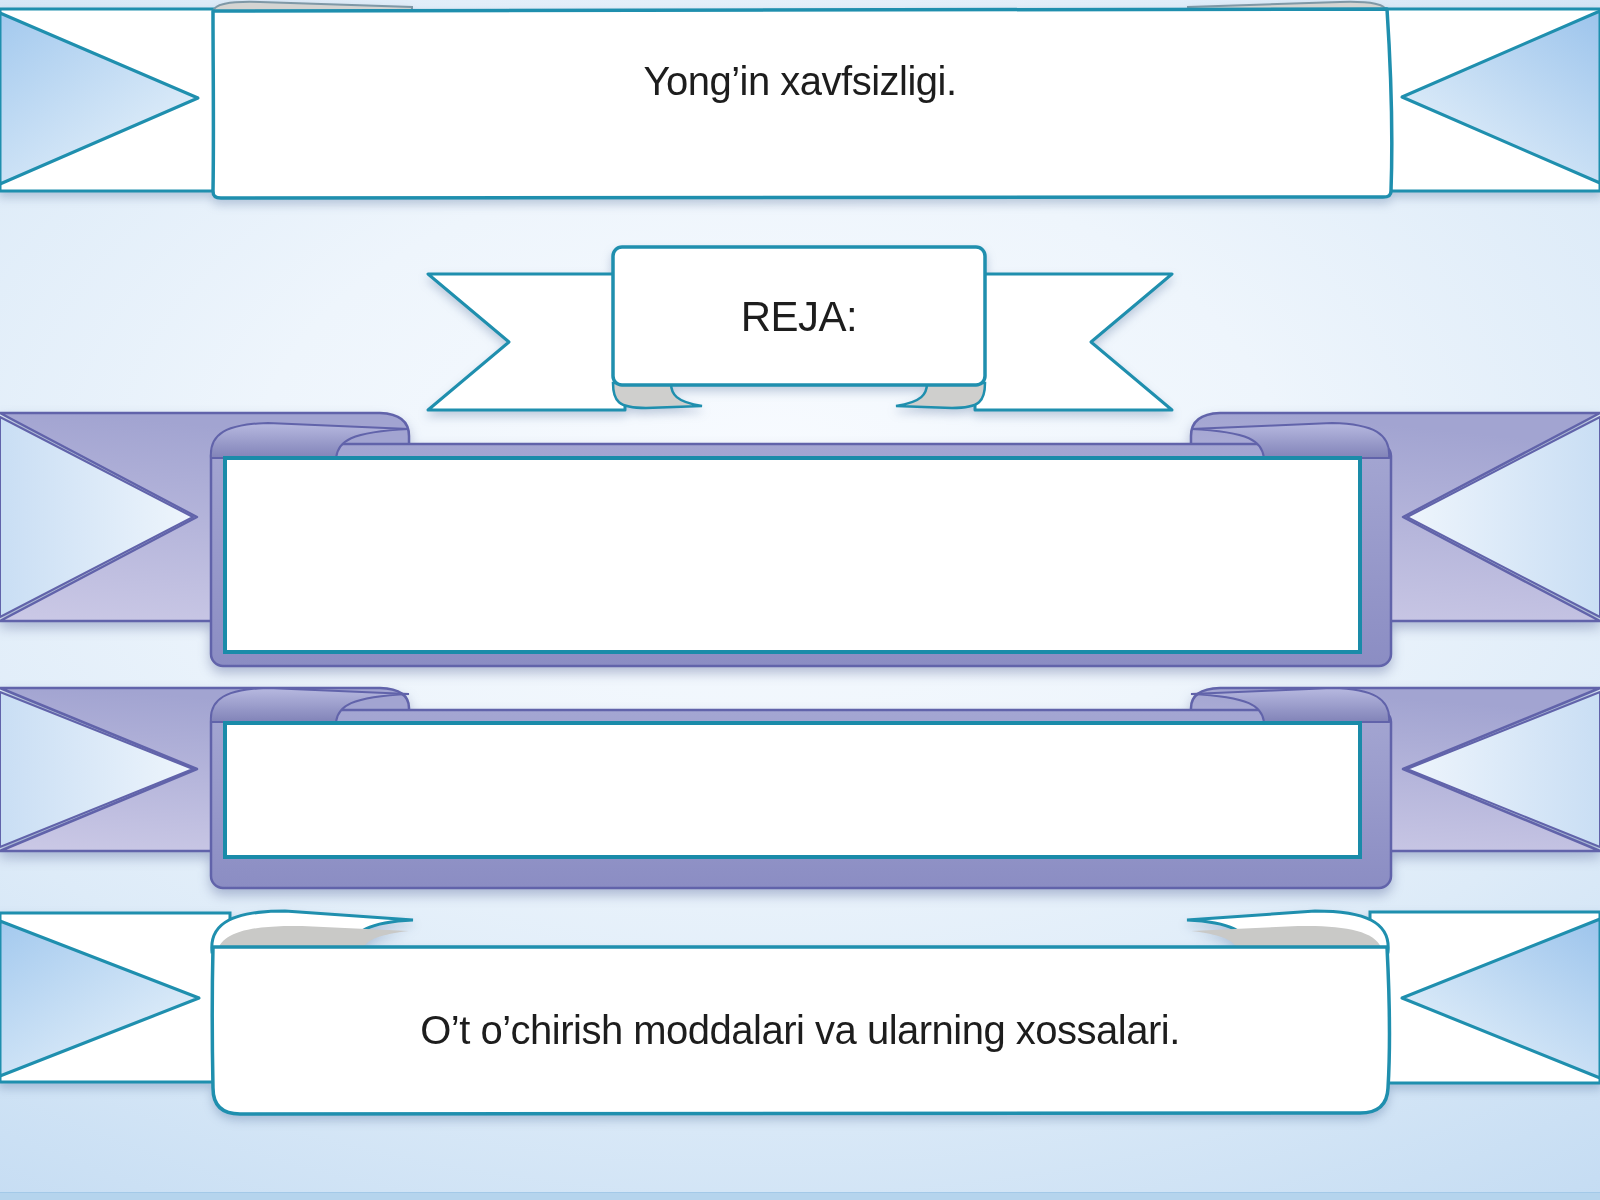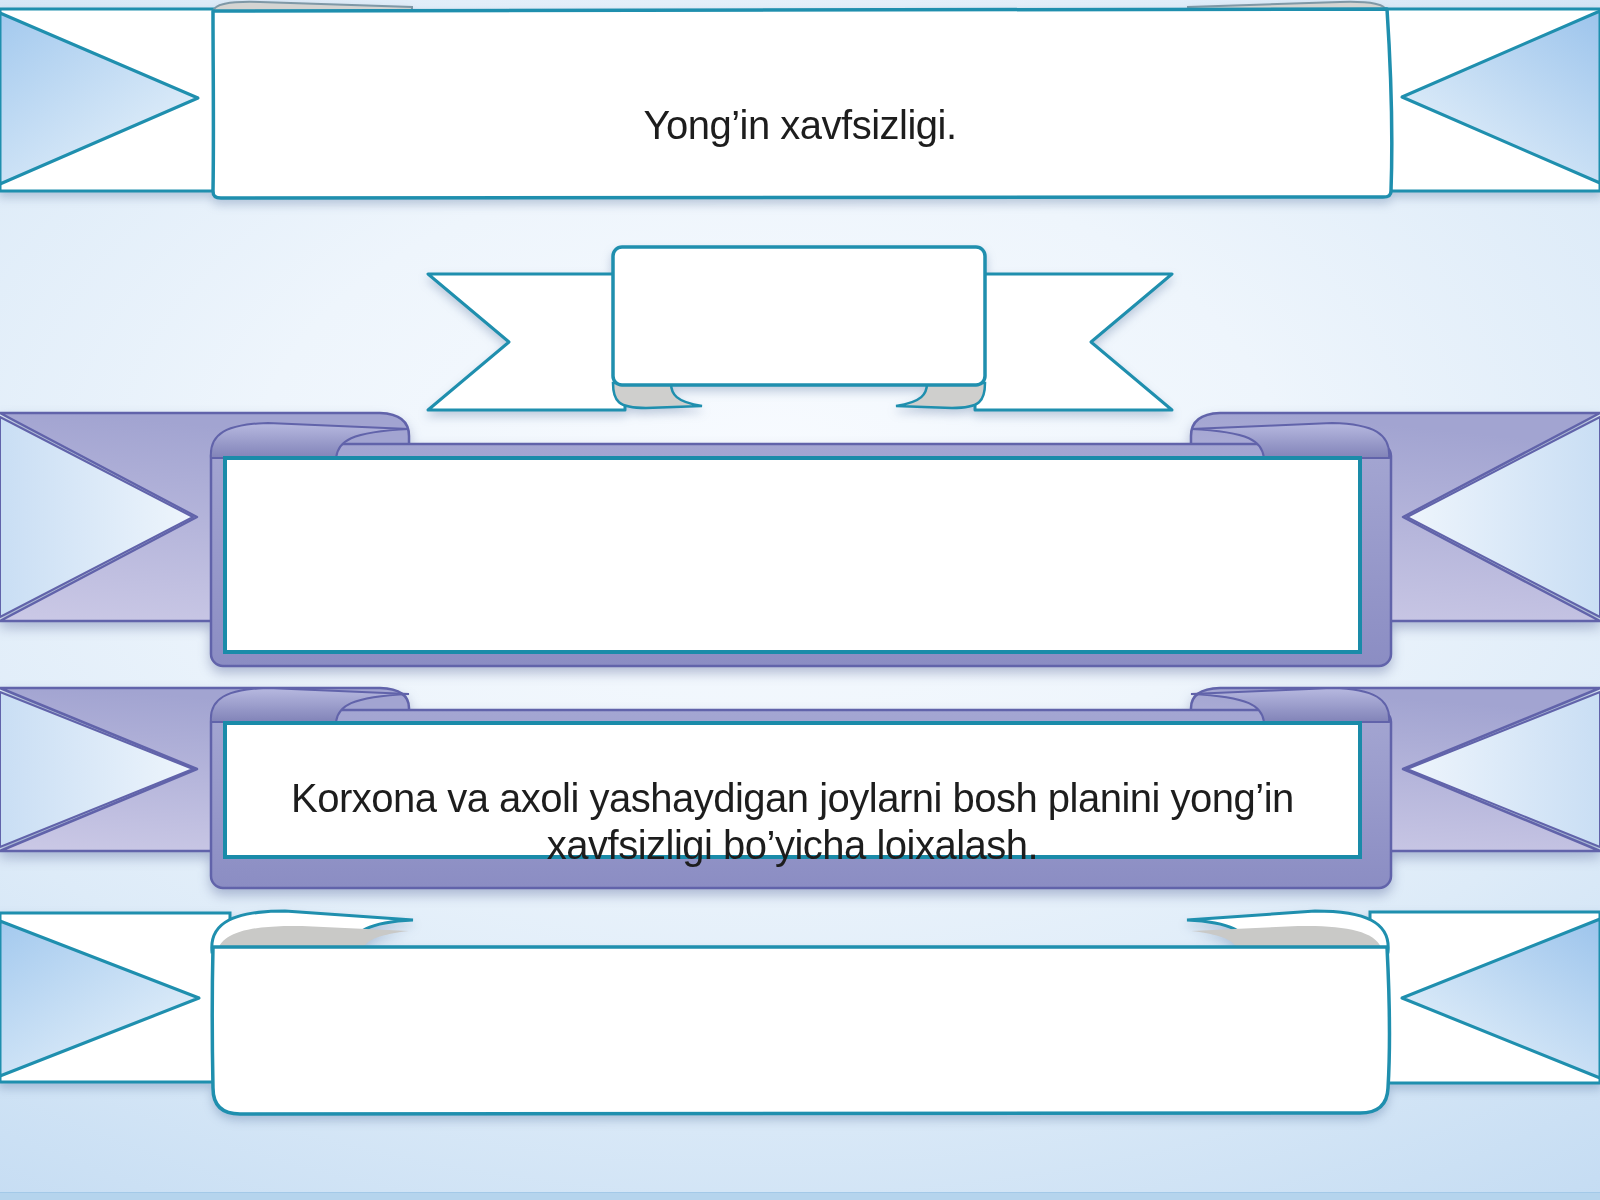--- a/index.html
+++ b/index.html
@@ -12,21 +12,21 @@
     position:relative;width:1600px;height:1200px;overflow:hidden;
     background:
       radial-gradient(115% 95% at 48% 40%,
         #f8fbff 0%, #eef5fc 28%, #ddebf8 52%, #c6ddf3 76%, #aed1ed 100%);
   }
   .slide svg{position:absolute;left:0;top:0;}
   .sh{filter:drop-shadow(0 5px 5px rgba(55,85,135,.28));}
   .sh2{filter:drop-shadow(0 6px 6px rgba(55,70,130,.33));}
   .txt{
     position:absolute;color:#1d1d1d;text-align:center;
-    font-size:40px;line-height:47px;letter-spacing:-0.5px;margin-top:44px;
+    font-size:40px;line-height:47px;letter-spacing:-0.5px;
   }
   .txt-title{left:213px;top:59px;width:1174px;line-height:44px;}
   .txt-reja{left:613px;top:247px;width:372px;height:138px;
     display:flex;align-items:center;justify-content:center;font-size:42px;}
   .txt-item1{left:240px;top:466px;width:1105px;}
   .txt-item2{left:240px;top:731px;width:1105px;}
   .txt-item3{left:250px;top:947px;width:1100px;height:166px;
     display:flex;align-items:center;justify-content:center;}
   .bottom-edge{
     position:absolute;left:0;bottom:0;width:1600px;height:7px;
@@ -120,19 +120,20 @@
       <path d="M219,947 C226,931 256,925 302,926 L409,931 C381,934 367,940 364,947 Z" fill="#c9c9c7"></path>
       <path d="M1388,952 C1391,922 1365,911 1315,911 L1187,920 C1230,922 1248,931 1252,952 Z" fill="#ffffff" stroke="#1f8fae" stroke-width="3"></path>
       <path d="M1381,947 C1374,931 1344,925 1298,926 L1191,931 C1219,934 1233,940 1236,947 Z" fill="#c9c9c7"></path>
       <path d="M213,947 L1387,947 C1390,1005 1390,1055 1388,1088 Q1387,1113 1360,1113 L240,1114
                Q213,1114 213,1088 C212,1040 212,990 213,947 Z" fill="#ffffff" stroke="#1f8fae" stroke-width="3.5" stroke-linejoin="round"></path>
     </g>
   </svg>
 
   <div class="txt txt-title">Yong’in xavfsizligi.</div>
 
+  <div class="txt txt-reja">REJA:</div>
 
 
-  <div class="txt txt-item2">Korxona va axoli yashaydigan joylarni bosh planini yong’in xavfsizligi bo’yicha loixalash.</div>
 
+  <div class="txt txt-item3">O’t o’chirish moddalari va ularning xossalari.</div>
 
   <div class="bottom-edge"></div>
 </div>
 
 </body></html>

